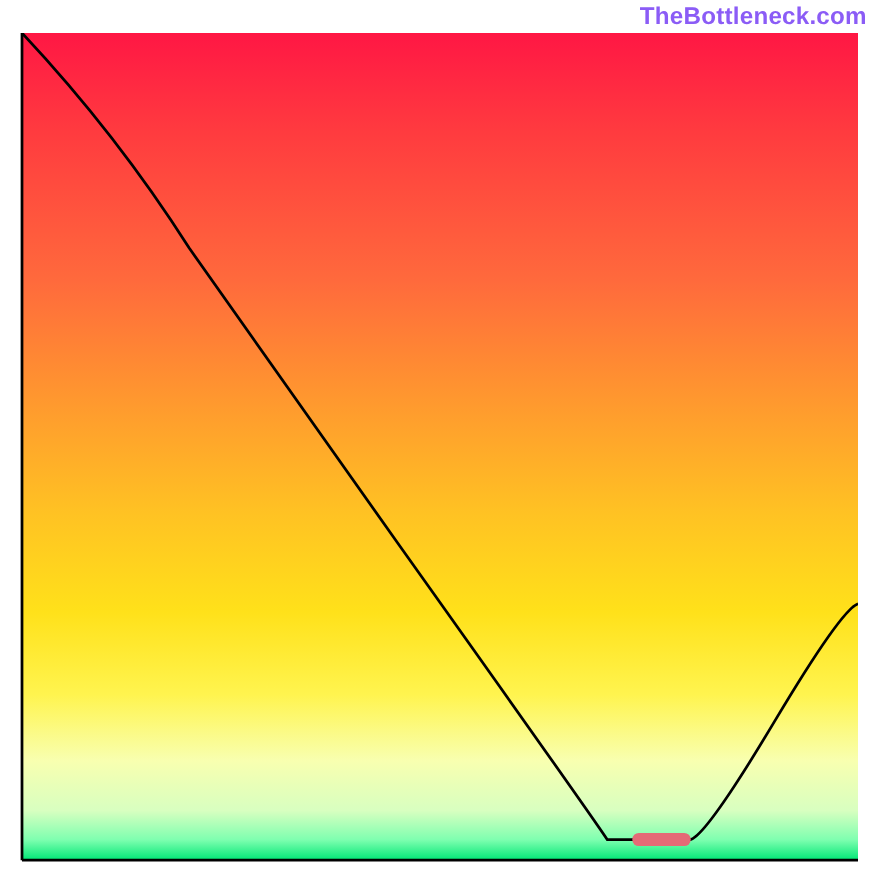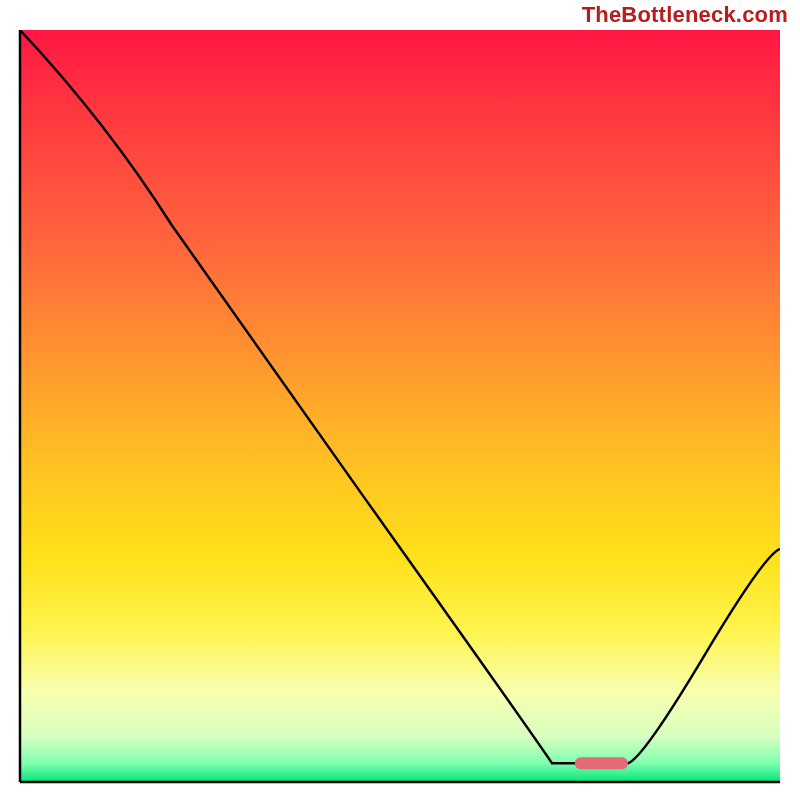--- a/index.html
+++ b/index.html
@@ -14,21 +14,21 @@
     position: relative;
     width: 800px;
     height: 800px;
   }
   .watermark {
     position: absolute;
     top: 2px;
     right: 12px;
     font-size: 22px;
     font-weight: 600;
-    color: #b91c1c;
+    color: #8b5cf6;
     letter-spacing: 0.2px;
     z-index: 5;
   }
   svg {
     position: absolute;
     top: 0;
     left: 0;
   }
 </style>
 </head>

